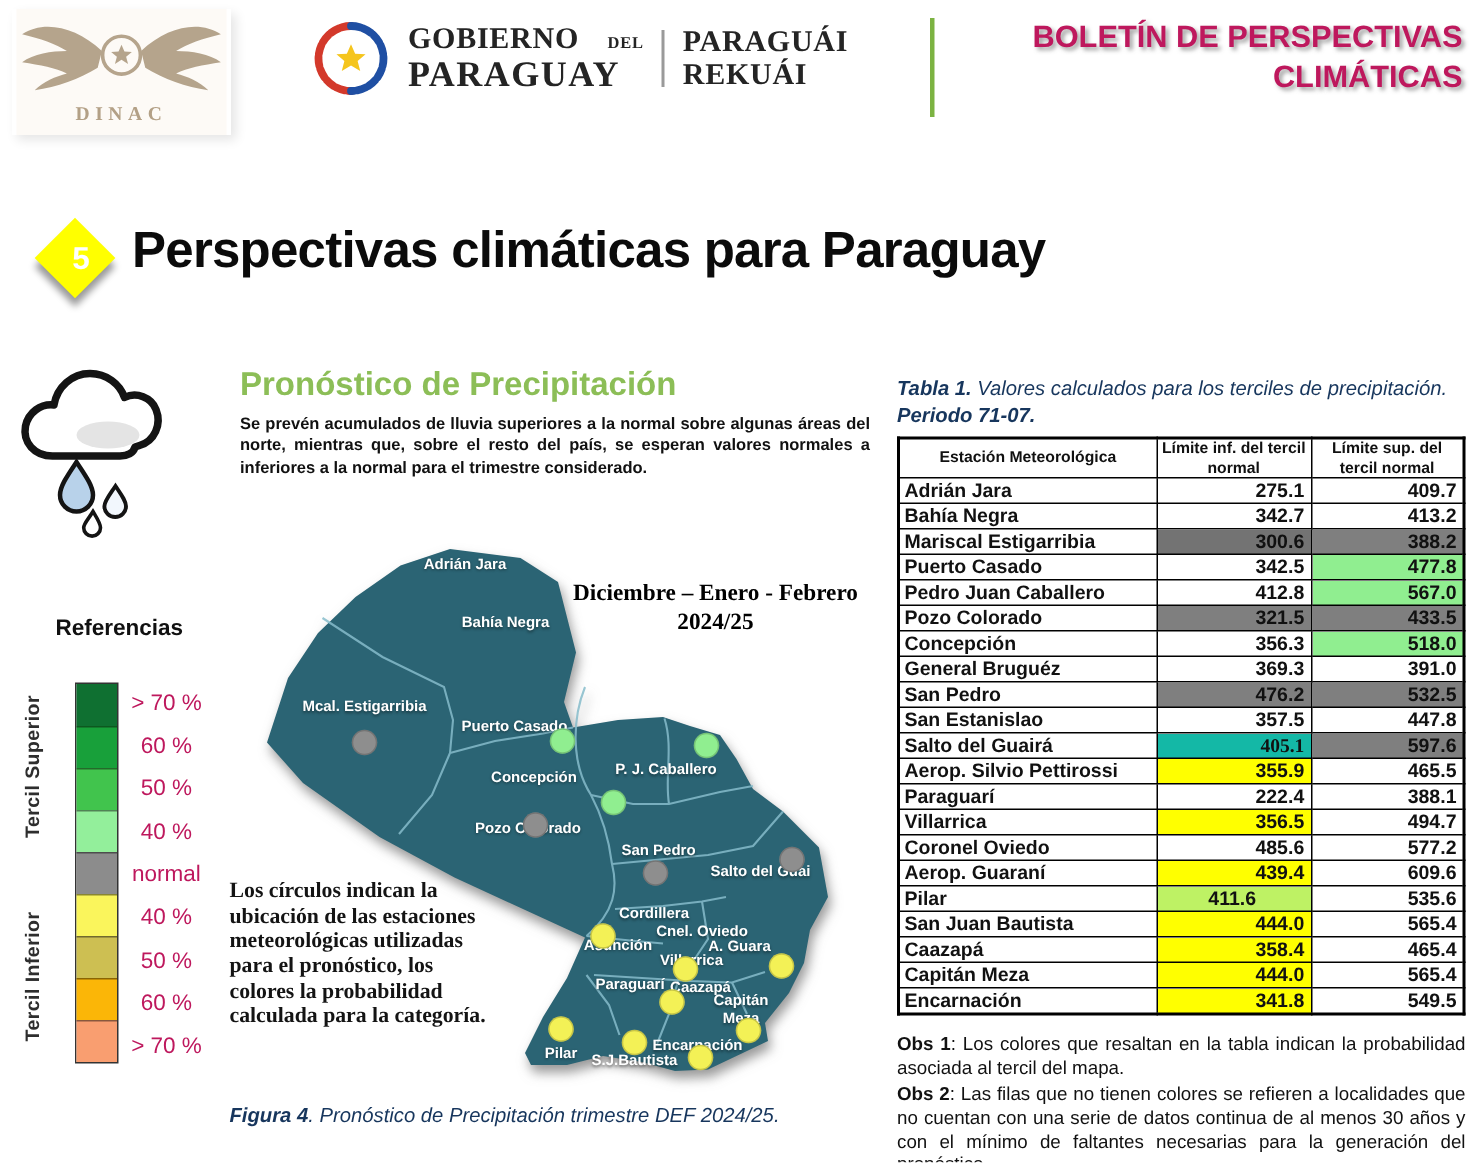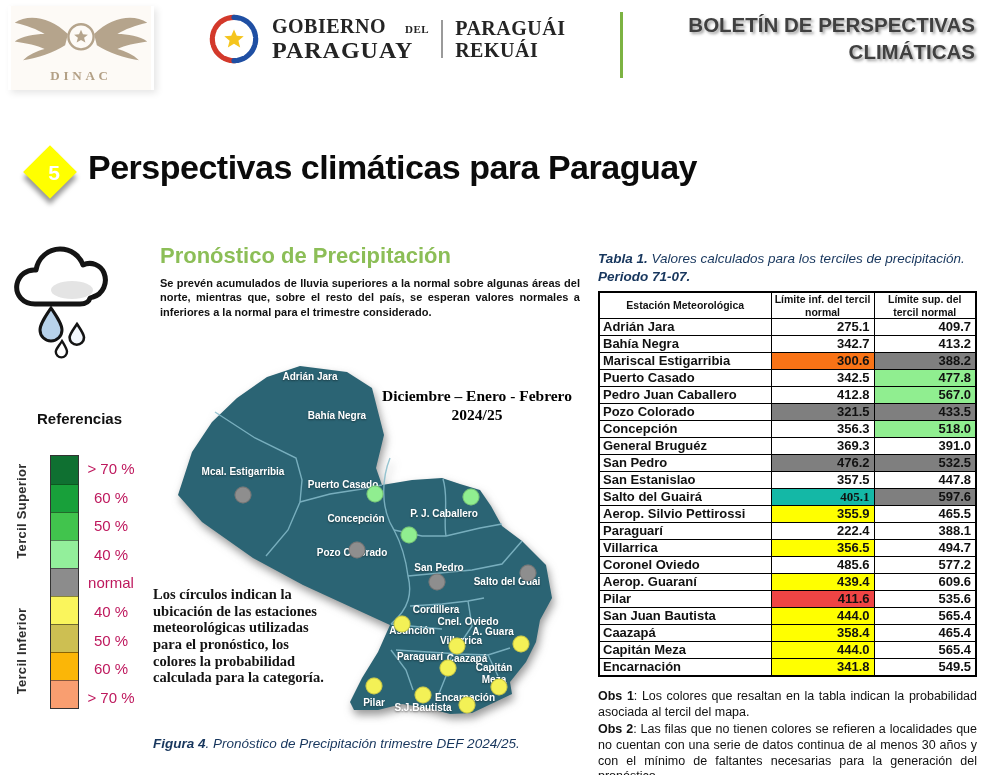--- a/index.html
+++ b/index.html
@@ -115,21 +115,21 @@
       <div class="gov-l2">PARAGUAY</div>
     </div>
     <div class="gov-div"></div>
     <div class="gov-right">
       <div>PARAGUÁI</div>
       <div>REKUÁI</div>
     </div>
   </div>
 
   <div class="accent-bar" style="background: rgb(124, 179, 66);"></div>
-  <div class="bulletin-title" style="color: #404040;">BOLETÍN DE PERSPECTIVAS
+  <div class="bulletin-title" style="color: #be185d;">BOLETÍN DE PERSPECTIVAS
 CLIMÁTICAS</div>
 
   <div class="badge" style="background: rgb(255, 255, 0);">
     <span class="badge-num">5</span>
   </div>
   <h1 class="page-title">Perspectivas climáticas para Paraguay</h1>
 
   <svg class="cloud" viewBox="0 0 105 122">
     <path d="M25,66 C13,66 5,57 7,46 C9,37 17,31 26,32 C28,20 38,11 50,11 C61,11 70,18 73,27 C81,23 91,27 94,35 C98,45 93,56 83,59 L80,60 C79,64 75,66 70,66 Z" fill="#ffffff" stroke="#141414" stroke-width="5" stroke-linejoin="round"></path>
     <ellipse cx="62" cy="52" rx="21" ry="9" fill="#e4e4e4"></ellipse>
@@ -262,21 +262,21 @@
           <td class="num">275.1</td>
           <td class="num">409.7</td>
         </tr>
         <tr>
           <td class="st">Bahía Negra</td>
           <td class="num">342.7</td>
           <td class="num">413.2</td>
         </tr>
         <tr>
           <td class="st">Mariscal Estigarribia</td>
-          <td class="num" style="background: #f97316;">300.6</td>
+          <td class="num" style="background: #737373;">300.6</td>
           <td class="num" style="background: rgb(127, 127, 127);">388.2</td>
         </tr>
         <tr>
           <td class="st">Puerto Casado</td>
           <td class="num">342.5</td>
           <td class="num" style="background: rgb(144, 238, 144);">477.8</td>
         </tr>
         <tr>
           <td class="st">Pedro Juan Caballero</td>
           <td class="num">412.8</td>
@@ -332,21 +332,21 @@
           <td class="num">485.6</td>
           <td class="num">577.2</td>
         </tr>
         <tr>
           <td class="st">Aerop. Guaraní</td>
           <td class="num" style="background: rgb(255, 255, 0);">439.4</td>
           <td class="num">609.6</td>
         </tr>
         <tr>
           <td class="st">Pilar</td>
-          <td class="num" style="background: #ef4444;">411.6</td>
+          <td class="num" style="background: #bef264; text-align: center;">411.6</td>
           <td class="num">535.6</td>
         </tr>
         <tr>
           <td class="st">San Juan Bautista</td>
           <td class="num" style="background: rgb(255, 255, 0);">444.0</td>
           <td class="num">565.4</td>
         </tr>
         <tr>
           <td class="st">Caazapá</td>
           <td class="num" style="background: rgb(255, 255, 0);">358.4</td>

